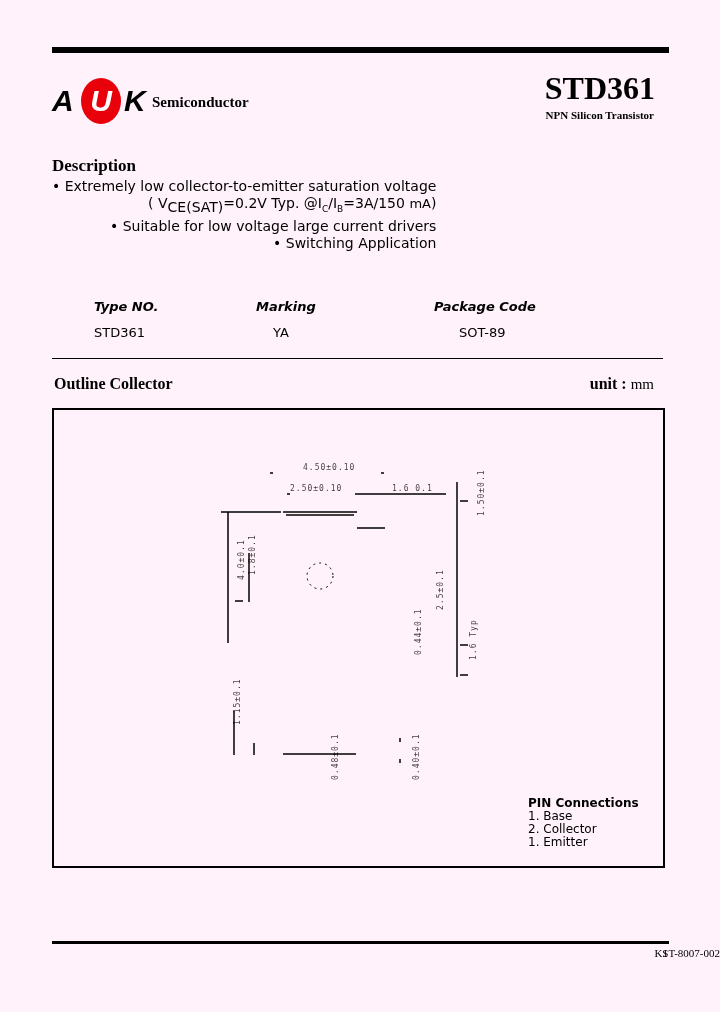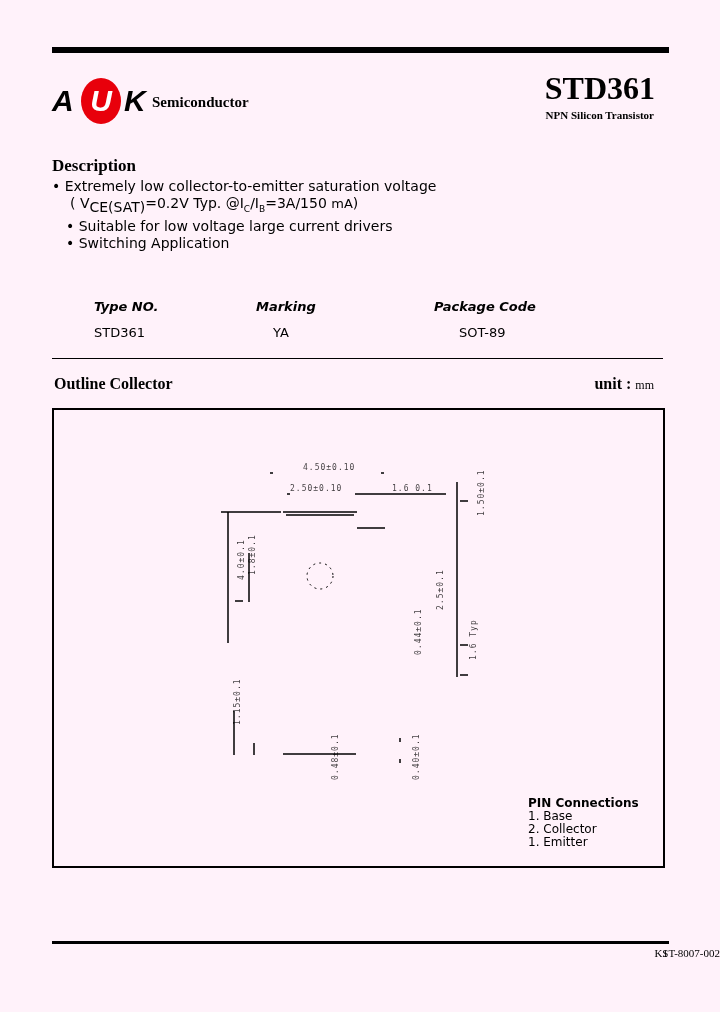--- a/index.html
+++ b/index.html
@@ -10,30 +10,30 @@
   .logo{left:52px;top:78px;height:44px;width:230px;}
   .logo .A{position:absolute;left:0;top:6px;font:italic bold 30px "Liberation Sans",sans-serif;}
   .logo .oval{position:absolute;left:29px;top:0;width:40px;height:46px;border-radius:50%;background:#e8000b;}
   .logo .U{position:absolute;left:34px;top:6px;width:30px;text-align:center;font:italic bold 30px "Liberation Sans",sans-serif;color:#fff;}
   .logo .K{position:absolute;left:72px;top:6px;font:italic bold 30px "Liberation Sans",sans-serif;}
   .logo .semi{position:absolute;left:100px;top:16px;font:bold 15px "Liberation Serif",serif;}
   .part-no{right:65px;top:70px;font:bold 32px "Liberation Serif",serif;}
   .part-sub{right:66px;top:109px;font:bold 11px "Liberation Serif",serif;}
   h2{margin:0;font:bold 17px "Liberation Serif",serif;}
   .desc{left:52px;top:156px;}
-  .desc ul{list-style:none;margin:2px 0 16px 0;padding:0;font:14px "DejaVu Sans",sans-serif;line-height:17px;}
+  .desc ul{list-style:none;margin:2px 0 16px 0;padding:0;font:14px "DejaVu Sans",sans-serif;line-height:17px;text-align:right;}
   .desc li.indent{padding-left:14px;}
   .desc li.sub{padding-left:18px;}
   .order{left:52px;top:289px;width:611px;}
   .order table{border-collapse:collapse;margin-top:5px;width:611px;font:13px "DejaVu Sans",sans-serif;}
   .order th{font-weight:bold;text-align:left;height:22px;font-style:italic;}
   .order td{height:26px;}
   .outline-title{left:54px;top:375px;font:bold 16px "Liberation Serif",serif;}
   .unit{right:66px;top:375px;font:bold 16px "Liberation Serif",serif;}
-  .unit small{font-size:12px;font-weight:normal;}
+  .unit small{font-size:15px;font-weight:normal;}
   .box{left:52px;top:408px;width:609px;height:456px;border:2px solid #000;}
   .pins{left:528px;top:797px;font:12px "DejaVu Sans",sans-serif;line-height:13px;}
   .pins b{display:block;}
   .footer-text{left:0;width:720px;text-align:right;top:947px;font:11px "Liberation Serif",serif;}
   .page-no{right:52px;top:947px;font:11px "Liberation Serif",serif;}
   .dim{font:8px "DejaVu Sans Mono",monospace;fill:#000;opacity:.75;letter-spacing:1px;}
 </style>
 </head>
 <body>
 

